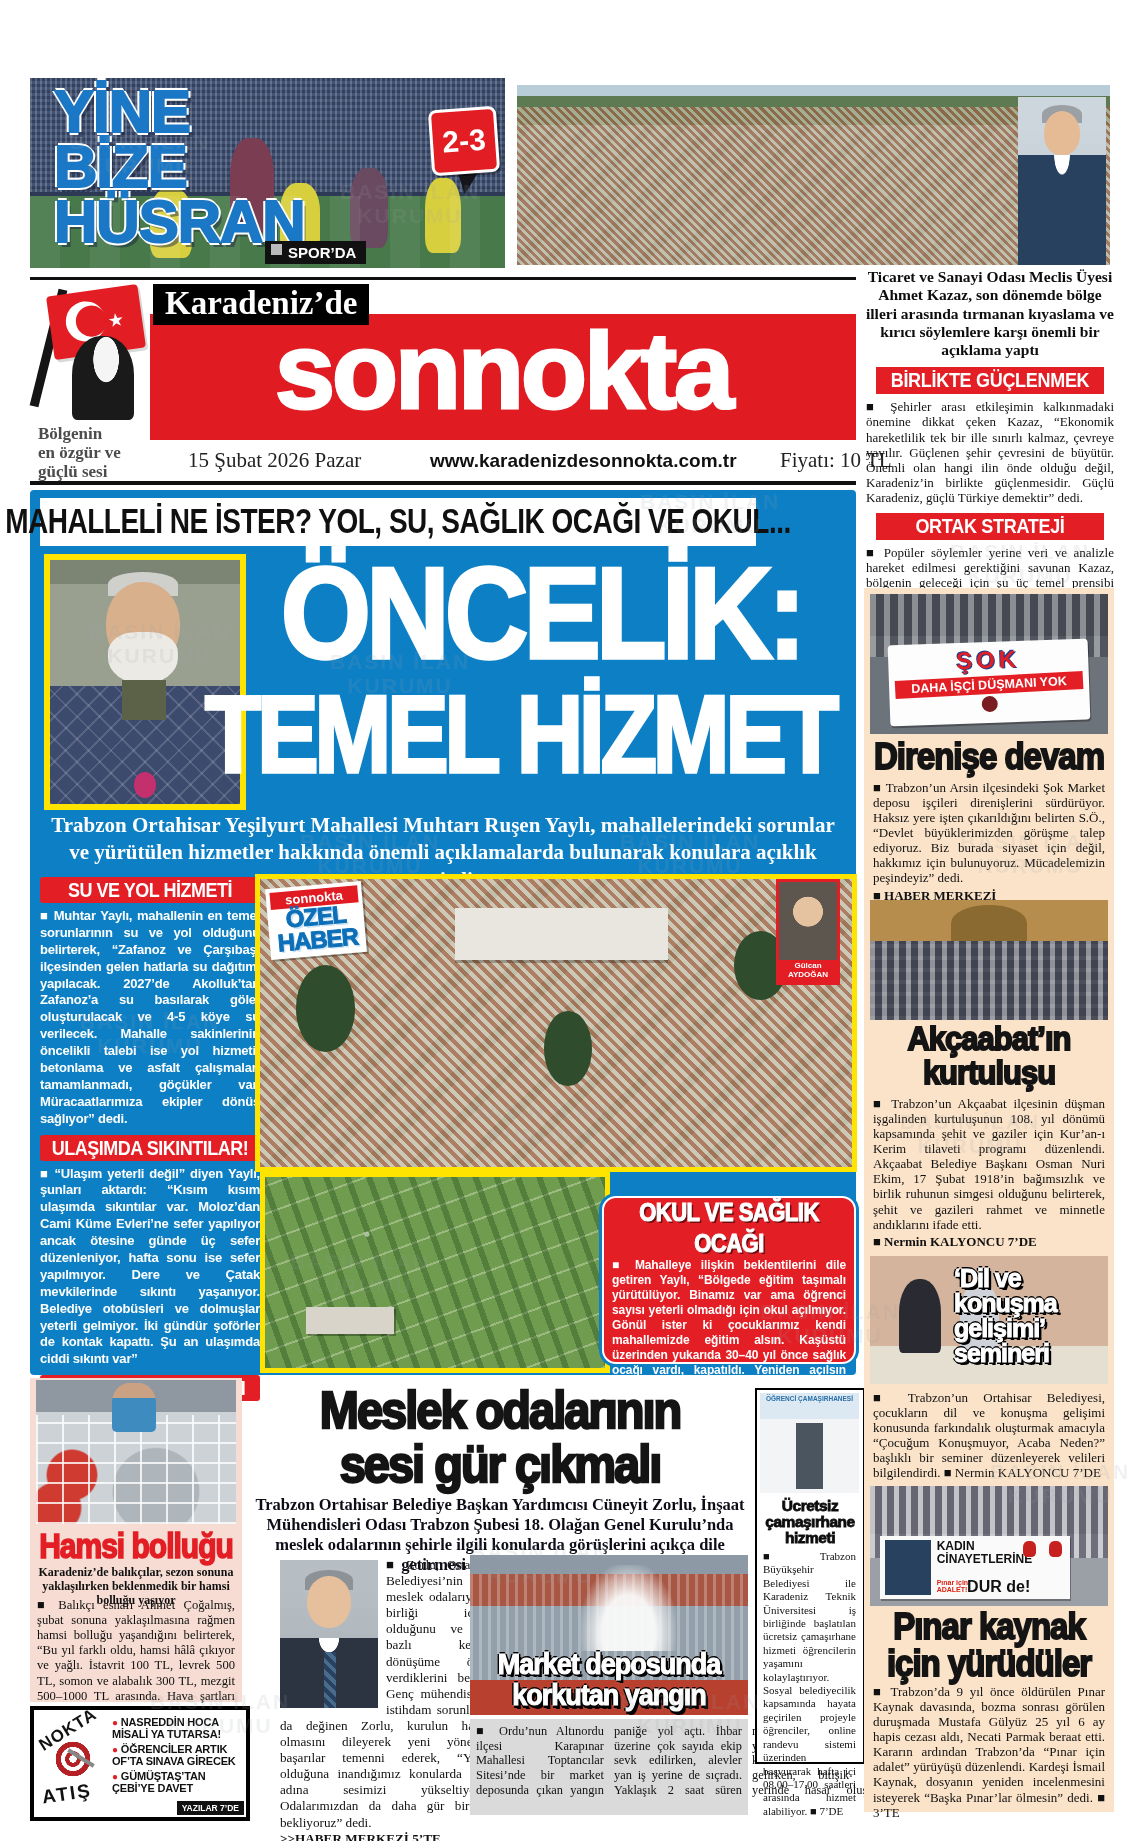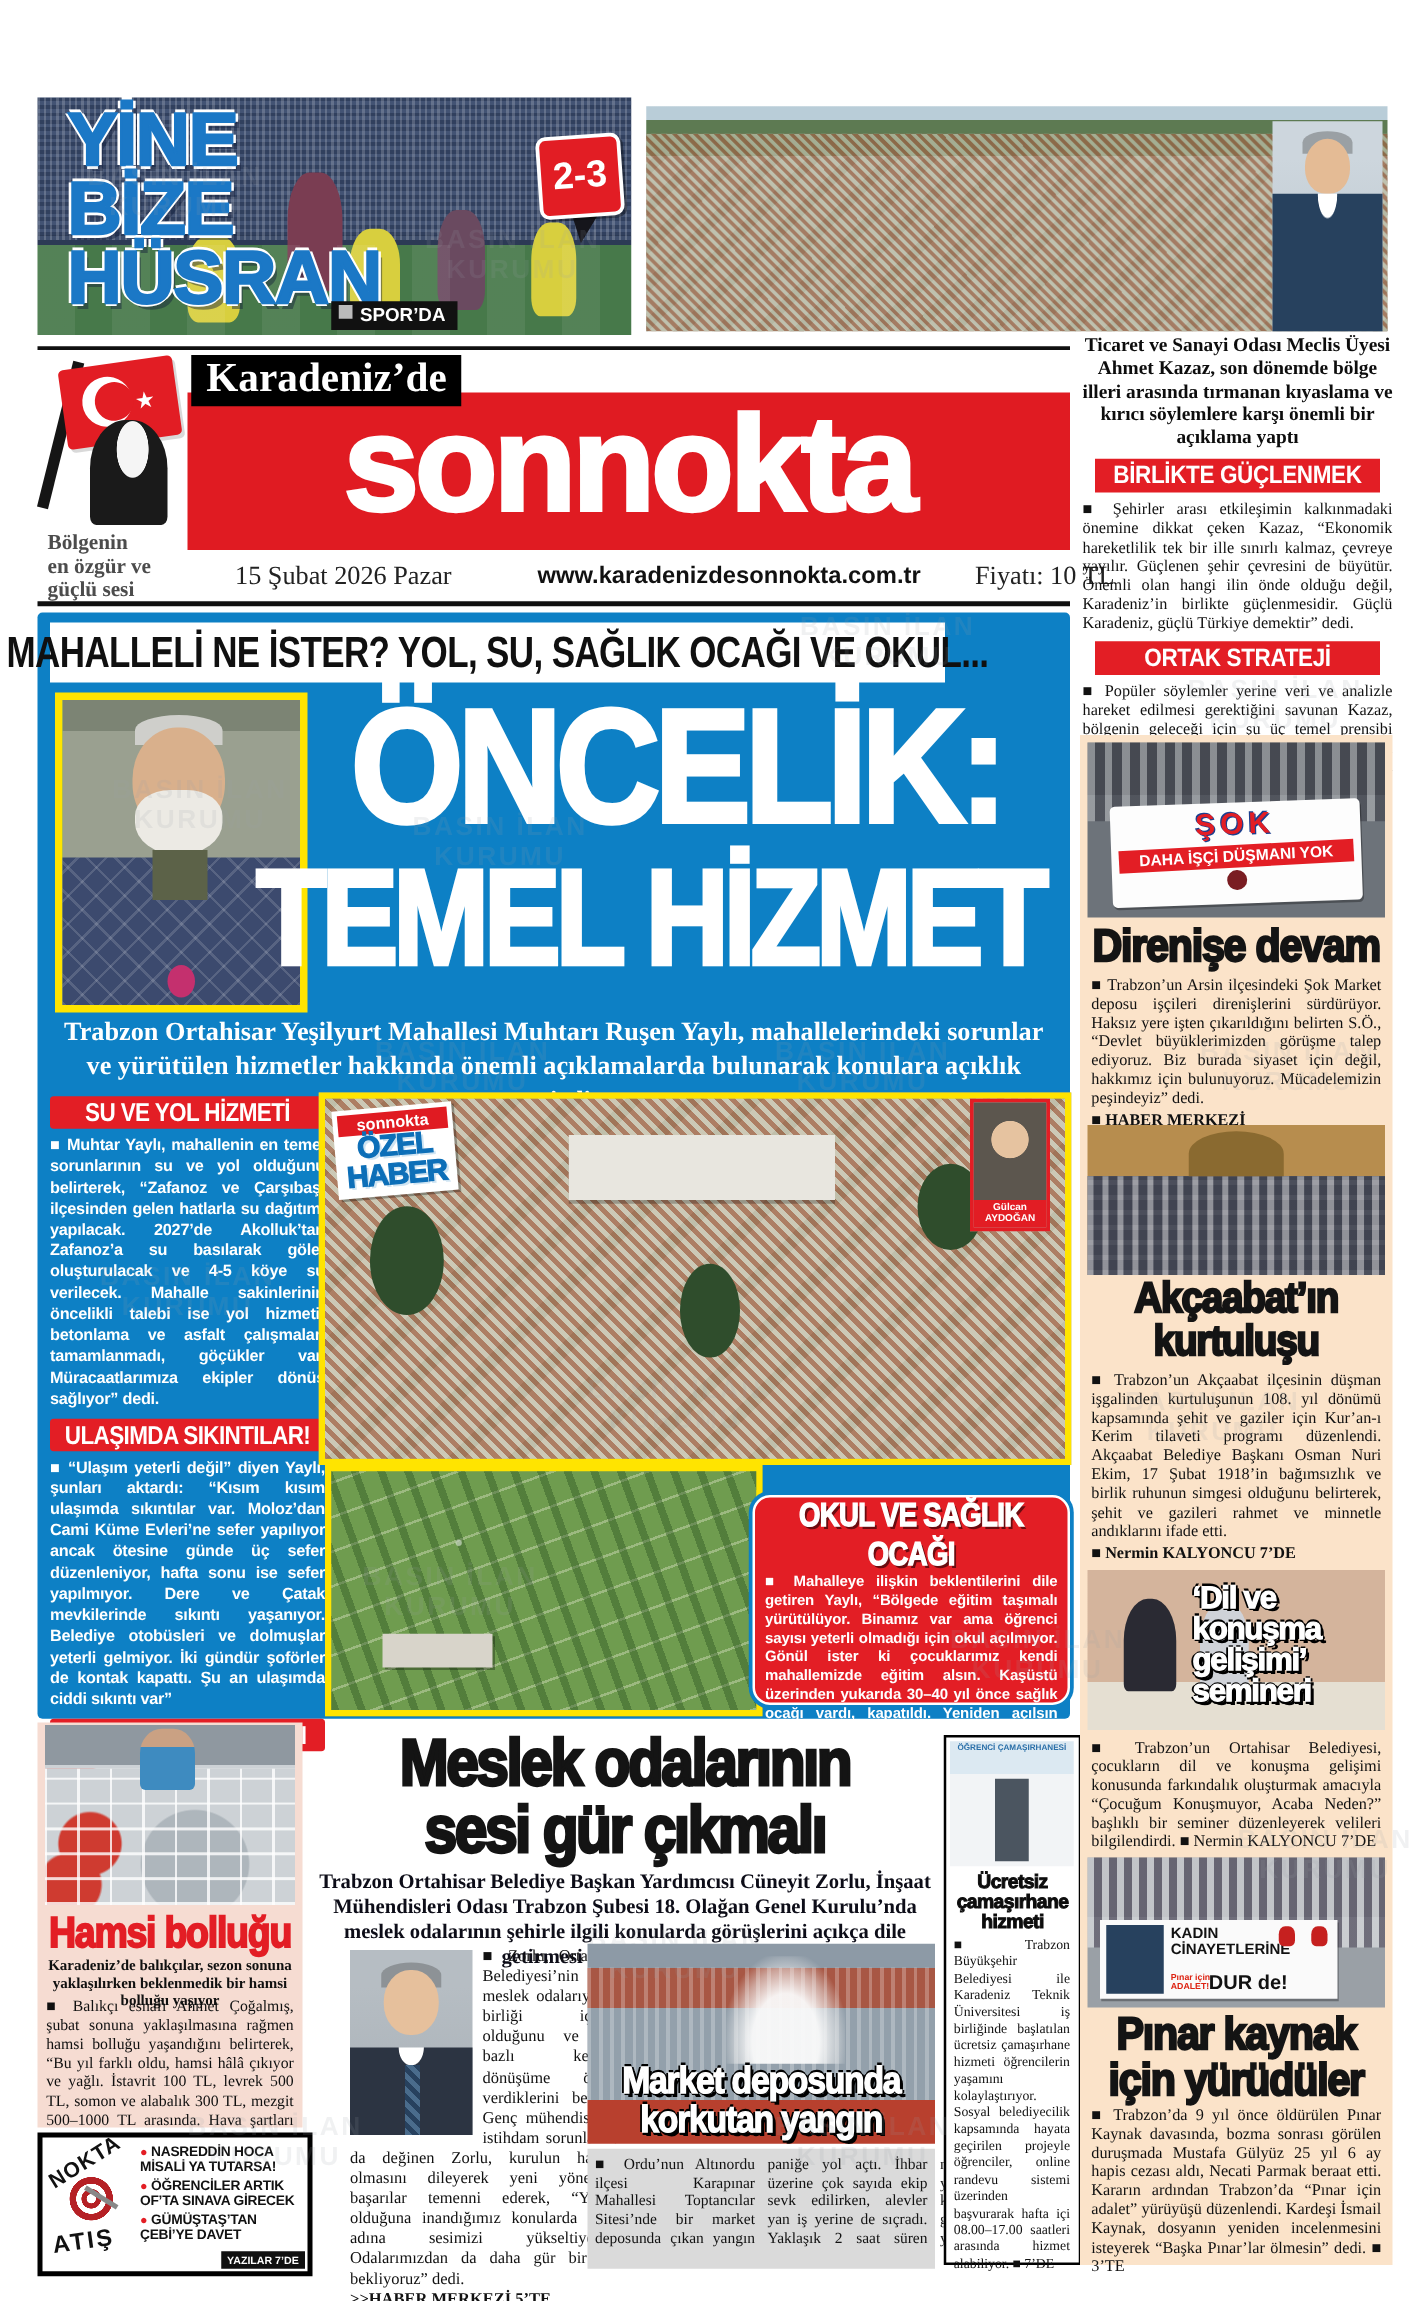--- a/index.html
+++ b/index.html
@@ -196,21 +196,21 @@
   #fire-photo .smoke{position:absolute;left:40%;top:6%;width:34%;height:54%;
     background:radial-gradient(ellipse at 50% 80%,rgba(250,250,250,.95) 0 40%,rgba(240,240,240,.5) 60%,transparent 75%);}
   #market-h{position:absolute;left:0;bottom:4px;width:100%;text-align:center;color:#fff;
     font-weight:bold;font-size:27px;line-height:1.02;letter-spacing:-1px;-webkit-text-stroke:1px #fff;
     text-shadow:-2px 0 0 #000,2px 0 0 #000,0 -2px 0 #000,0 2px 0 #000,3px 3px 0 #000;transform:scaleY(1.12);transform-origin:50% 100%;}
   #market-body{position:absolute;left:218px;top:336px;width:278px;height:96px;background:#dadada;
     padding:5px 6px;box-sizing:border-box;column-count:2;column-gap:10px;
     font-family:"Liberation Serif",serif;font-size:12.4px;line-height:1.18;text-align:justify;color:#111;}
 
   
-  #ucretsiz{left:755px;top:1388px;width:110px;height:424px;background:#fff;border:2.5px solid #000;box-sizing:border-box;}
+  #ucretsiz{left:755px;top:1388px;width:110px;height:376px;background:#fff;border:2.5px solid #000;box-sizing:border-box;}
   #laundry-photo{position:absolute;left:3px;top:3px;width:99px;height:100px;
     background:linear-gradient(180deg,#dce9f2 0 26%,#f2f4f6 26% 100%);}
   #laundry-photo::before{content:"";position:absolute;left:36%;top:30%;width:28%;height:66%;background:#4b5560;}
   #laundry-photo .lbl{position:absolute;left:0;top:2px;width:100%;text-align:center;font-size:6.5px;
     font-weight:bold;color:#2a6fa8;}
   #ucretsiz-h{position:absolute;left:0;top:108px;width:100%;text-align:center;font-weight:bold;
     font-size:15.5px;line-height:1.02;color:#0d0d0d;letter-spacing:-.5px;-webkit-text-stroke:.8px #0d0d0d;}
   #ucretsiz-b{position:absolute;left:6px;top:160px;width:93px;font-family:"Liberation Serif",serif;
     font-size:11px;line-height:1.22;text-align:justify;color:#111;}
 

